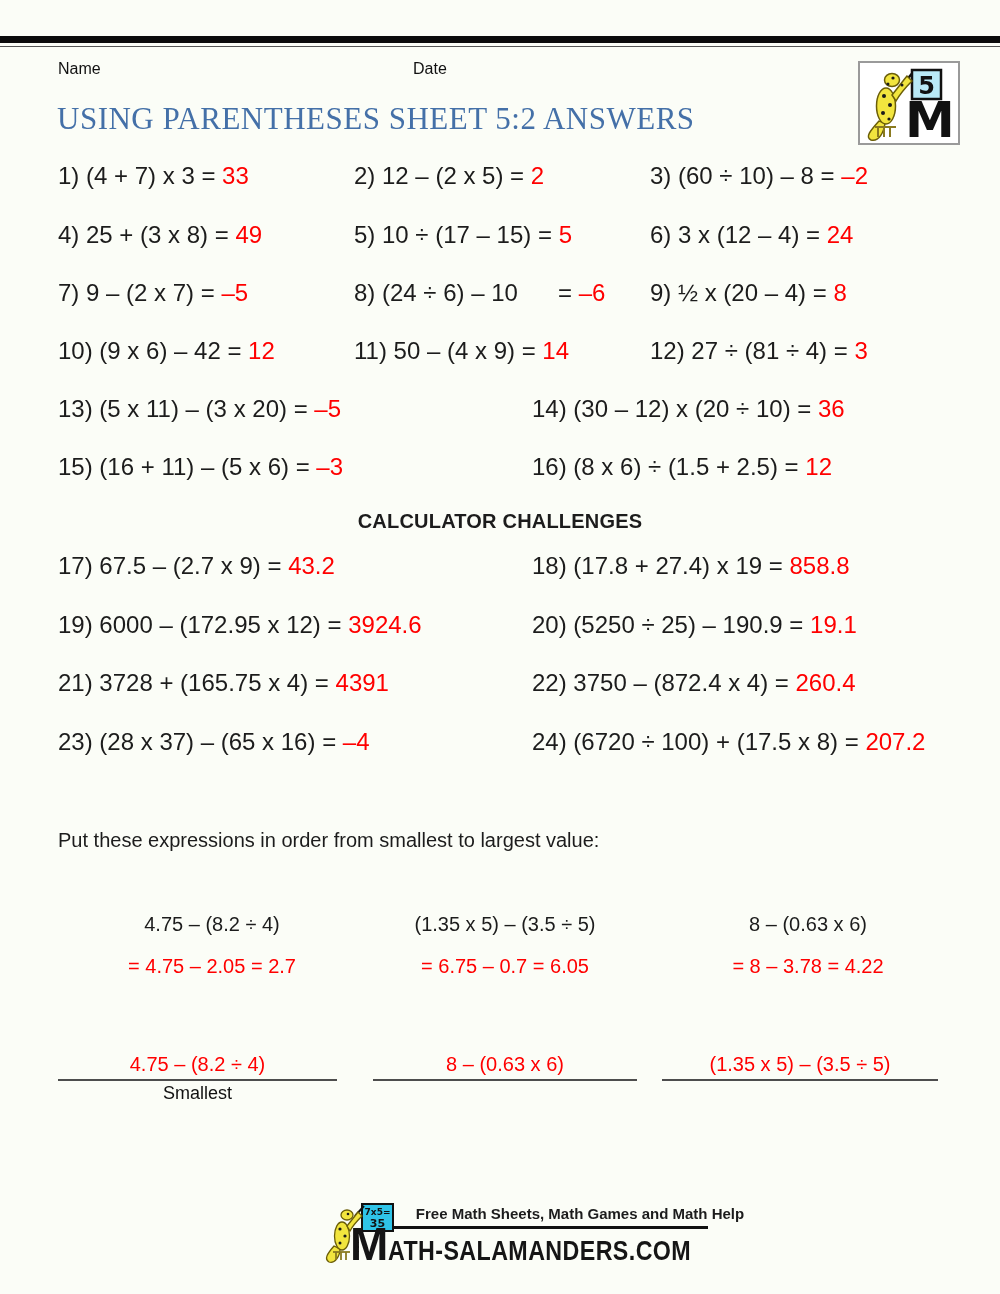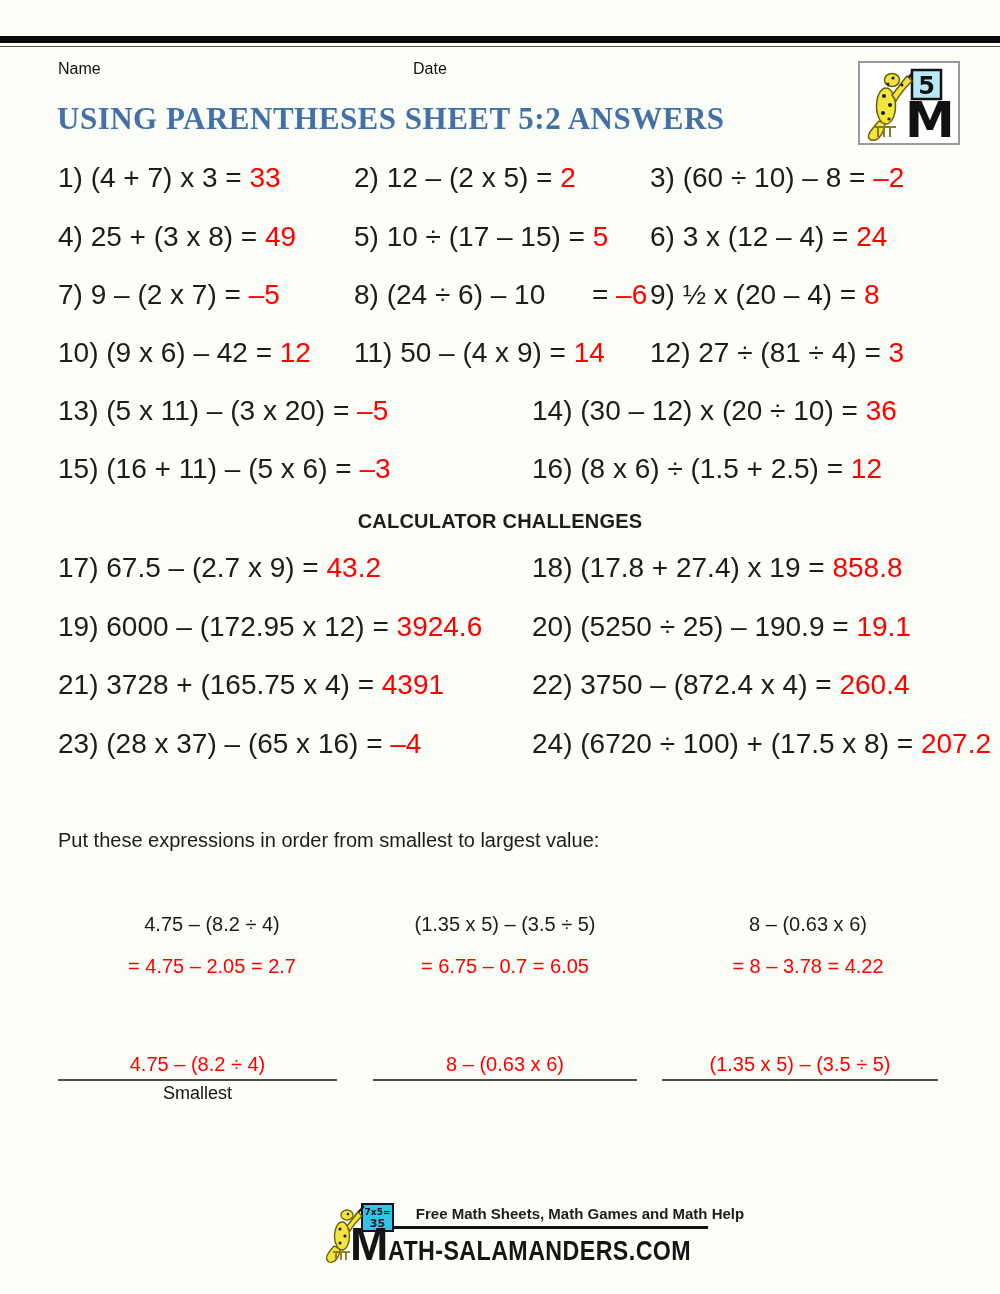--- a/index.html
+++ b/index.html
@@ -11,25 +11,25 @@
     position:relative;
     overflow:hidden;
   }
   .abs{position:absolute;}
   .rule-thick{position:absolute;left:0;top:36px;width:1000px;height:7px;background:#0b0b0b;}
   .rule-thin{position:absolute;left:0;top:46px;width:1000px;height:1px;background:#555;}
   .meta-label{position:absolute;top:60px;font-size:16px;color:#111;}
   .page-title{
     position:absolute;left:57px;top:101px;margin:0;
     font-family:"Liberation Serif",serif;
-    font-size:31px;font-weight:bold;letter-spacing:.5px;
+    font-size:31px;font-weight:normal;letter-spacing:.5px;
     color:#4470a8;white-space:nowrap;
   }
   .logo-box{position:absolute;left:858px;top:61px;}
-  .prob{position:absolute;font-size:28px;white-space:pre;}
+  .prob{position:absolute;font-size:24px;white-space:pre;}
   .ans{color:#ff0000;}
   .calc-heading{position:absolute;left:0;top:510px;width:1000px;text-align:center;
     font-size:20px;font-weight:bold;letter-spacing:.2px;}
   .prompt{position:absolute;left:58px;top:829px;font-size:20px;}
   .expr-col{position:absolute;width:300px;text-align:center;font-size:20px;white-space:nowrap;}
   .working{color:#ff0000;}
   .slot{position:absolute;text-align:center;}
   .slot-value{font-size:20px;color:#ff0000;padding-bottom:3px;white-space:nowrap;}
   .slot-line{height:0;border-bottom:2px solid #4d4d4d;}
   .slot-label{font-size:18px;color:#111;padding-top:2px;min-height:22px;}

